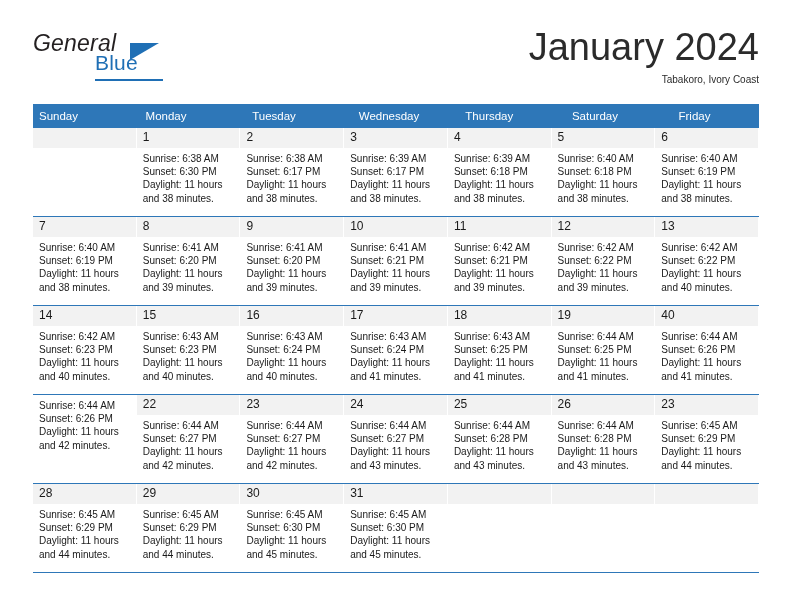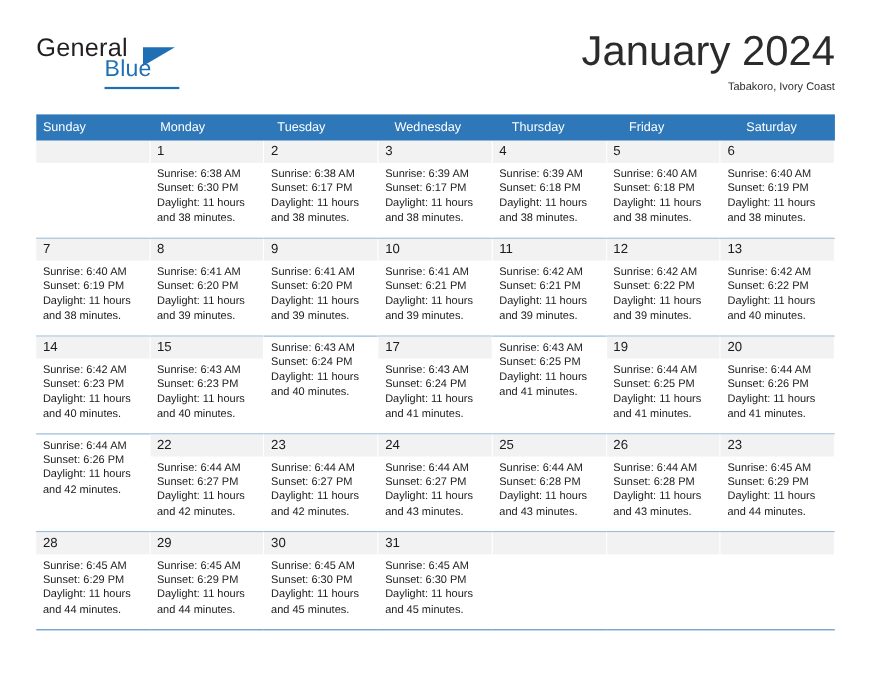--- a/index.html
+++ b/index.html
@@ -37,20 +37,21 @@
     height: 58px;
   }
   .brand-general {
     position: absolute;
     left: 0;
     top: 0;
     font-size: 23px;
     letter-spacing: 0.2px;
     color: #231f20;
     font-family: "Liberation Sans", sans-serif;
+    font-style: italic;
   }
   .brand-tri {
     position: absolute;
     left: 97px;
     top: 13px;
     width: 0;
     height: 0;
     border-left: 29px solid #1f6fb5;
     border-bottom: 17px solid transparent;
   }
@@ -173,22 +174,22 @@
   </div>
 
   <div class="calendar">
 
     <div class="weekday-row">
       <div class="weekday">Sunday</div>
       <div class="weekday">Monday</div>
       <div class="weekday">Tuesday</div>
       <div class="weekday">Wednesday</div>
       <div class="weekday">Thursday</div>
+      <div class="weekday">Saturday</div>
       <div class="weekday">Friday</div>
-      <div class="weekday">Saturday</div>
     </div>
 
     <div id="weeks-container">
         <div class="week">
           <div class="day empty">
             <div class="daynum"></div>
           </div>
           <div class="day filled">
             <div class="daynum">1</div>
             <div class="info">
@@ -322,55 +323,57 @@
           <div class="day filled">
             <div class="daynum">15</div>
             <div class="info">
               <div>Sunrise: 6:43 AM</div>
               <div>Sunset: 6:23 PM</div>
               <div>Daylight: 11 hours</div>
               <div>and 40 minutes.</div>
             </div>
           </div>
           <div class="day filled">
+            <div class="daynum">16</div>
             <div class="info">
               <div>Sunrise: 6:43 AM</div>
               <div>Sunset: 6:24 PM</div>
               <div>Daylight: 11 hours</div>
               <div>and 40 minutes.</div>
             </div>
           </div>
           <div class="day filled">
             <div class="daynum">17</div>
             <div class="info">
               <div>Sunrise: 6:43 AM</div>
               <div>Sunset: 6:24 PM</div>
               <div>Daylight: 11 hours</div>
               <div>and 41 minutes.</div>
             </div>
           </div>
           <div class="day filled">
+            <div class="daynum">18</div>
             <div class="info">
               <div>Sunrise: 6:43 AM</div>
               <div>Sunset: 6:25 PM</div>
               <div>Daylight: 11 hours</div>
               <div>and 41 minutes.</div>
             </div>
           </div>
           <div class="day filled">
             <div class="daynum">19</div>
             <div class="info">
               <div>Sunrise: 6:44 AM</div>
               <div>Sunset: 6:25 PM</div>
               <div>Daylight: 11 hours</div>
               <div>and 41 minutes.</div>
             </div>
           </div>
           <div class="day filled">
-            <div class="daynum">20</div>
+            <div class="daynum">40</div>
             <div class="info">
               <div>Sunrise: 6:44 AM</div>
               <div>Sunset: 6:26 PM</div>
               <div>Daylight: 11 hours</div>
               <div>and 41 minutes.</div>
             </div>
           </div>
         </div>
         <div class="week">
           <div class="day filled">

